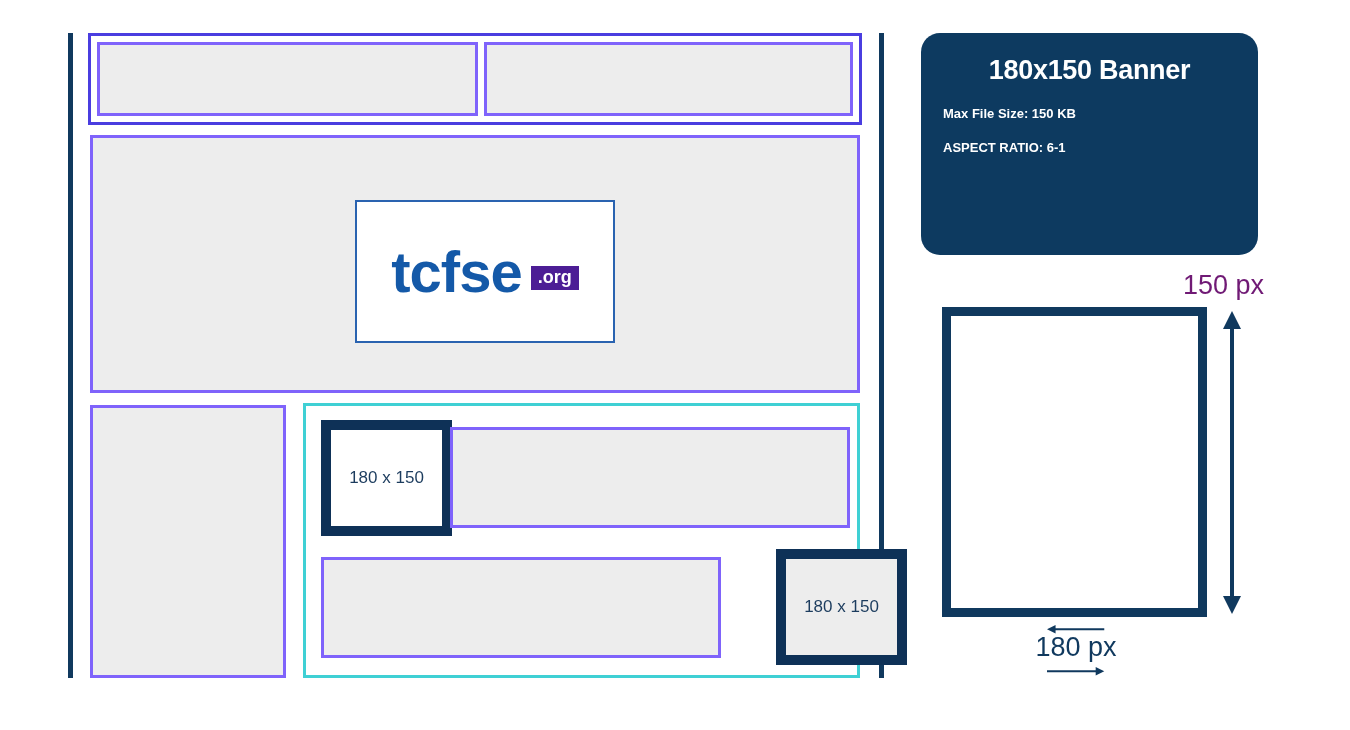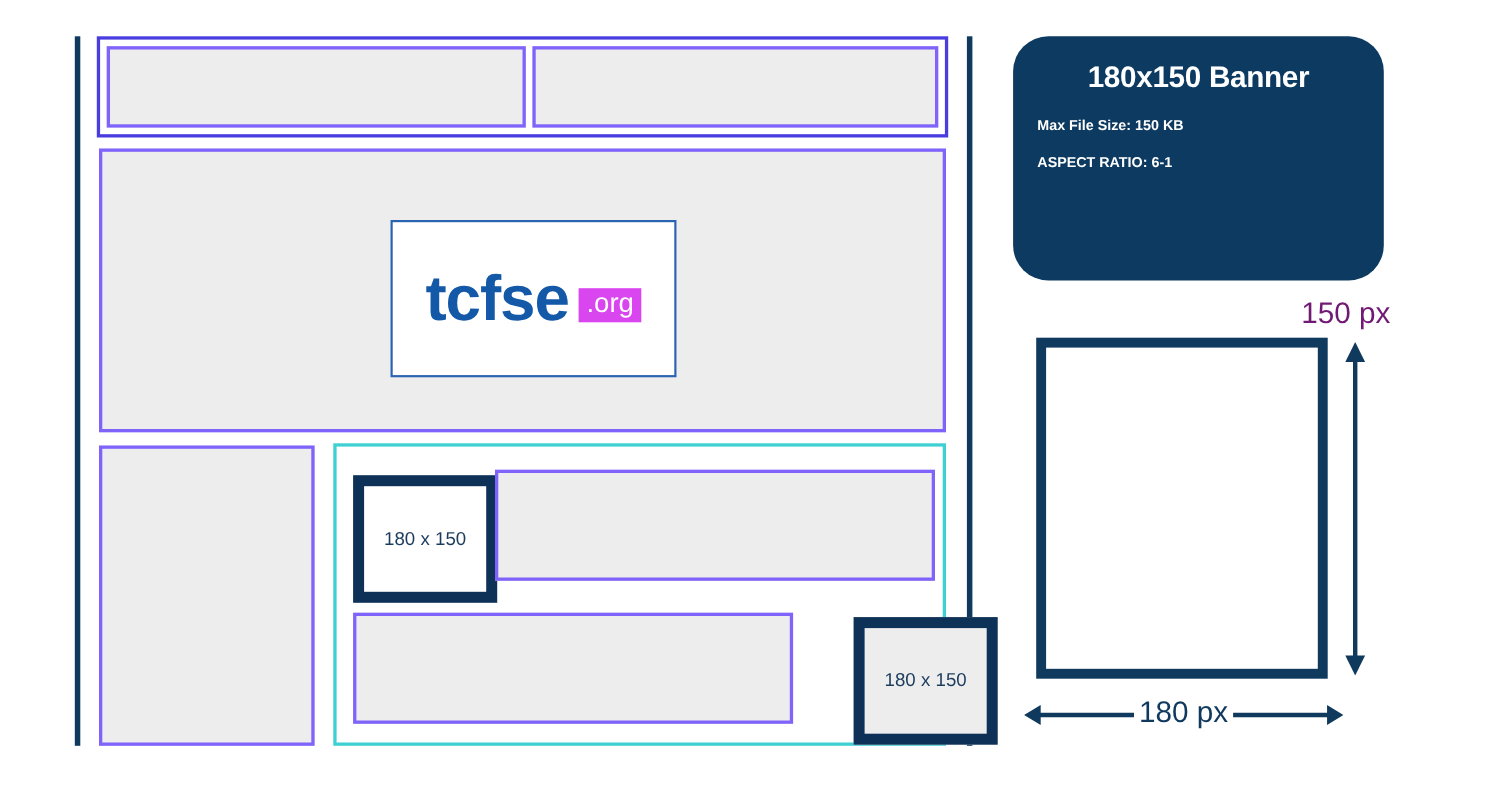--- a/index.html
+++ b/index.html
@@ -73,24 +73,24 @@
     justify-content:center;
   }
   .logo-word{
     font-size:58px;
     font-weight:bold;
     color:#1459a8;
     letter-spacing:-1px;
     line-height:1;
   }
   .logo-badge{
-    background:#d946ef;
+    background:#4c1d95;
     color:#ffffff;
-    font-size:25px;
-    font-weight:normal;
+    font-size:18px;
+    font-weight:bold;
     padding:2px 7px 4px 7px;
     margin-left:9px;
     line-height:1;
     position:relative;
     top:6px;
   }
 
   
   .side-box{
     position:absolute;
@@ -130,32 +130,31 @@
   
   .banner-ph{
     position:absolute;
     border:10px solid #0e3157;
     box-sizing:border-box;
     display:flex;
     align-items:center;
     justify-content:center;
     font-size:17px;
     color:#1c3c5e;
-    margin-top:12px;
   }
   .ph-1{left:0px; top:0px; width:131px; height:116px; background:#ffffff;}
   .ph-2{left:455px; top:0px; width:131px; height:116px; background:#ededed;}
 
   
   #info-card{
     position:absolute;
     left:921px; top:33px;
     width:337px; height:222px;
     background:#0d3a60;
-    border-radius:32px;
+    border-radius:19px;
     box-sizing:border-box;
     padding:16px 22px;
     color:#ffffff;
   }
   .card-title{
     font-size:27px;
     font-weight:bold;
     text-align:center;
     margin:6px 0 20px 0;
     letter-spacing:-.3px;
@@ -191,20 +190,21 @@
     left:300px; top:45px;
     width:22px; height:303px;
   }
   .h-arrow{
     position:absolute;
     left:10px; top:358px;
     width:290px; height:52px;
     display:flex;
     align-items:center;
     justify-content:center;
+    flex-direction:column;
   }
   .label-180{
     font-size:27px;
     color:#10395e;
     padding:0 4px;
     position:relative;
     top:-3px;
     white-space:nowrap;
   }
   .h-line{

